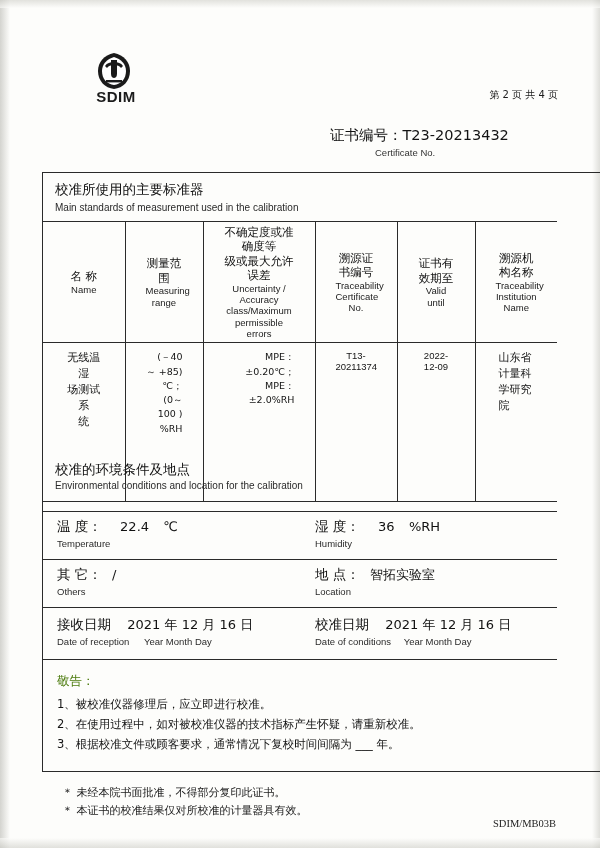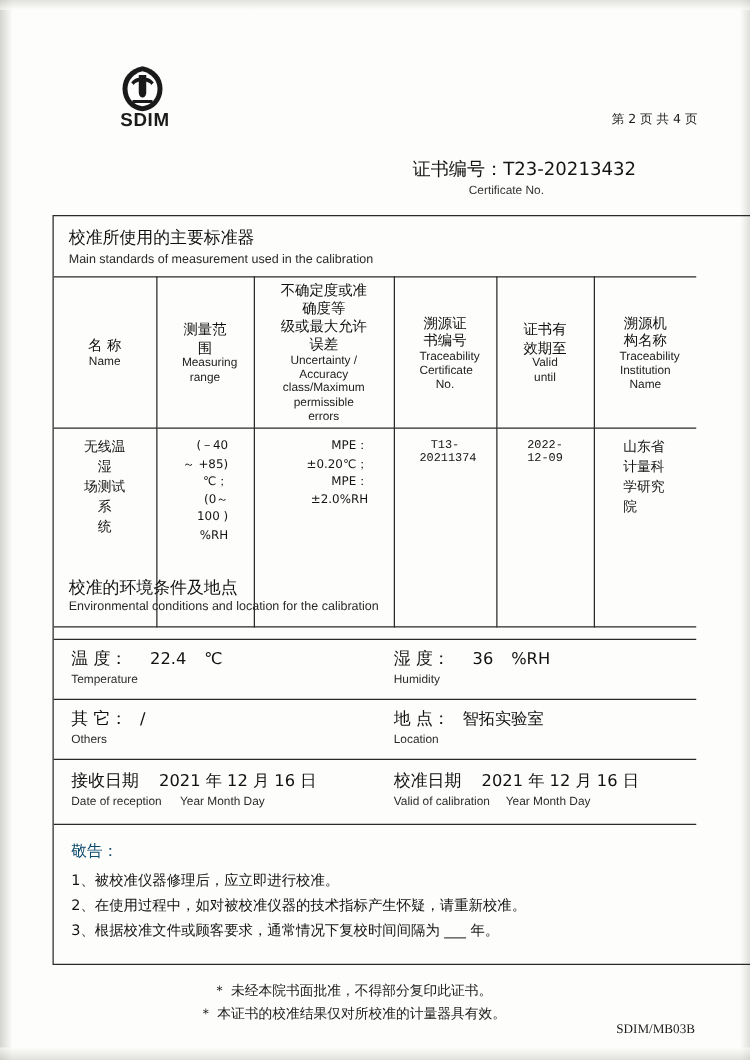--- a/index.html
+++ b/index.html
@@ -201,21 +201,21 @@
   }
   .cell-mono {
     font-family: "DejaVu Sans", sans-serif;
     font-size: 9.5px;
     color: #141414;
     line-height: 1.5;
     text-align: right;
     white-space: pre-line;
   }
   .cell-num {
-    font-family: Liberation Mono, monospace;
+    font-family: Liberation Sans, sans-serif;
     font-size: 9.5px;
     color: #141414;
   }
   .pad-l { padding-left: 6px; }
 
   
   .env-head {
     position: absolute;
     left: 12px; top: 288px;
   }
@@ -271,36 +271,35 @@
 
   
   .notice {
     position: absolute;
     left: 14px; top: 500px;
     width: 486px;
   }
   .notice-title {
     font-family: "DejaVu Sans", sans-serif;
     font-size: 12.5px;
-    color: #0c4a6e;
+    color: #4d7c0f;
     margin-bottom: 5px;
   }
   .notice-item {
     font-family: "DejaVu Sans", sans-serif;
     font-size: 11.5px;
     color: #141414;
     line-height: 1.72;
   }
 
   
   .footnotes {
     position: absolute;
     left: 62px; top: 784px;
     width: 440px;
-    text-align: center;
   }
   .footnote {
     font-family: "DejaVu Sans", sans-serif;
     font-size: 11px;
     color: #1a1a1a;
     line-height: 1.6;
   }
   .doc-code {
     position: absolute;
     right: 44px; top: 818px;
@@ -479,21 +478,21 @@
           <span>Date of reception</span>
           <span style="margin-left:12px">Year    Month    Day</span>
         </div>
       </div>
       <div class="env-cell" style="left:272px; top:9px">
         <div class="lbl-cn">
           <span>校准日期</span>
           <span class="val" style="margin-left:12px">2021 年  12 月  16 日</span>
         </div>
         <div class="lbl-en">
-          <span>Valid of calibration</span>
+          <span>Date of conditions</span>
           <span style="margin-left:10px">Year    Month    Day</span>
         </div>
       </div>
     </div>
 
     <div class="hr-full" style="top:486px"></div>
 
     <div class="notice">
       <div class="notice-title">敬告：</div>
       <div class="notice-item">1、被校准仪器修理后，应立即进行校准。</div>

